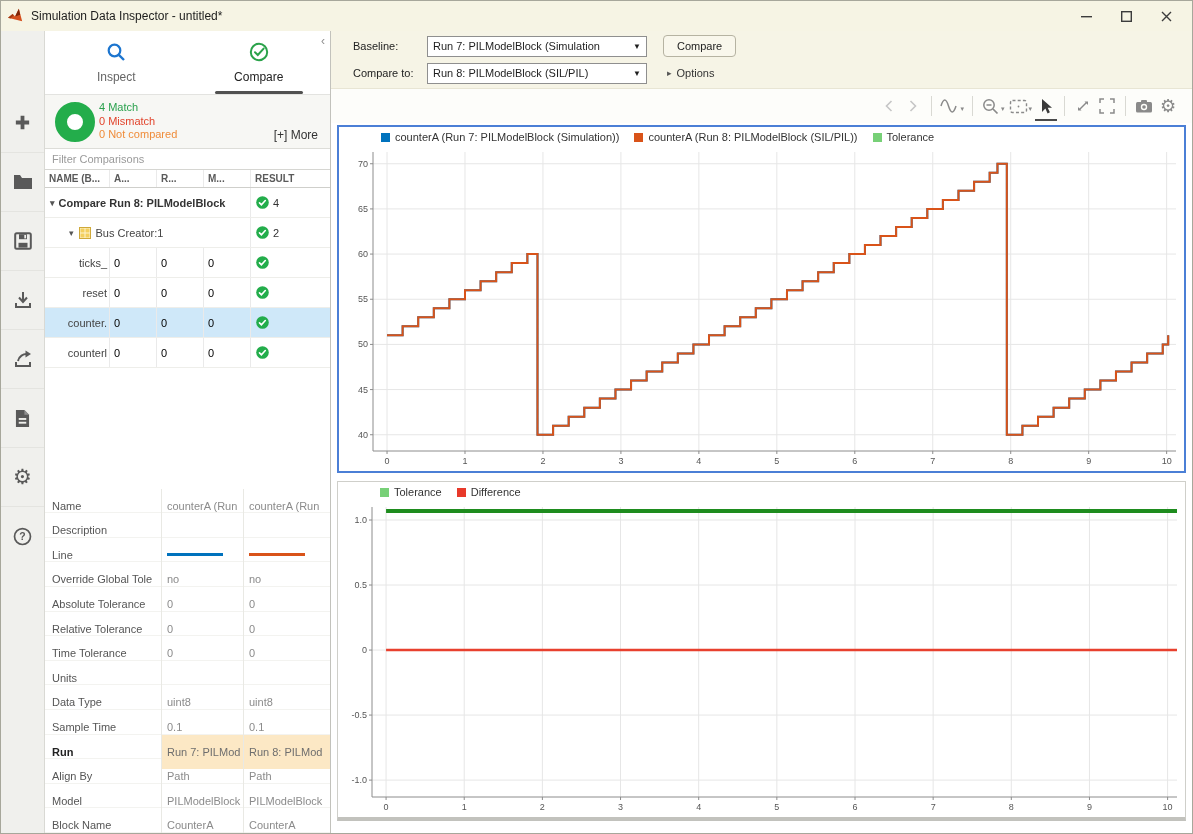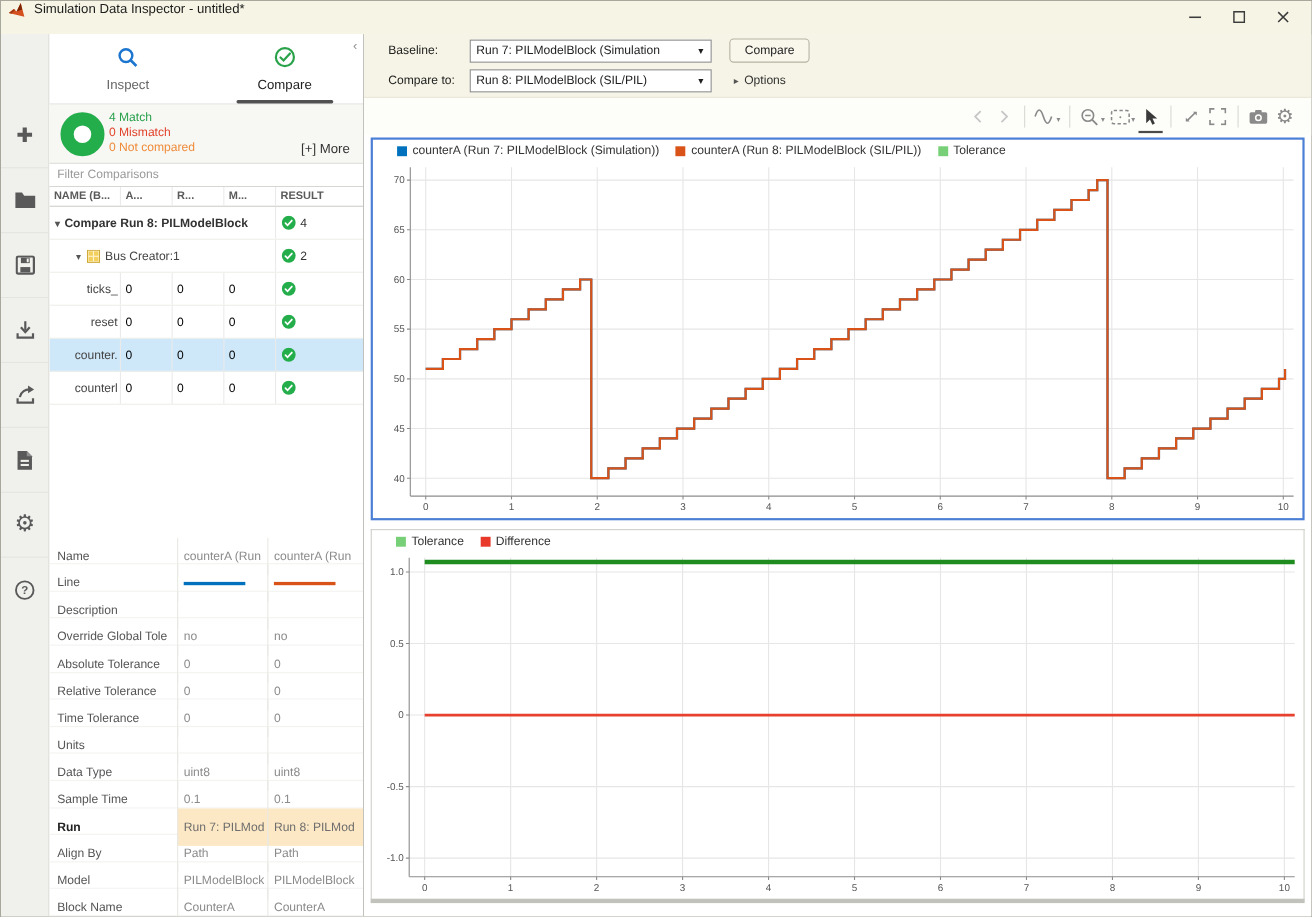--- a/index.html
+++ b/index.html
@@ -1,21 +1,21 @@
 <!DOCTYPE html>
 <html><head>
 <meta charset="utf-8">
 <style>
   html,body{margin:0;padding:0;background:#ddd;}
   body{width:1193px;height:834px;font-family:"Liberation Sans",sans-serif;-webkit-font-smoothing:antialiased;overflow:hidden;}
   *{box-sizing:border-box;}
   .window{width:1193px;height:834px;border:1px solid #a7a79b;display:flex;flex-direction:column;background:#fff;}
 
   
-  .titlebar{height:30px;flex:none;background:#f6f4e4;display:flex;align-items:flex-start;padding:0 6px;}
+  .titlebar{height:30px;flex:none;background:#f6f4e4;display:flex;align-items:center;padding:0 6px;}
   .titlebar .title{font-size:12px;color:#1c1c1c;margin-left:7px;}
   .winbtns{margin-left:auto;display:flex;align-items:center;gap:0;}
   .wbtn{width:40px;height:28px;display:flex;align-items:center;justify-content:center;color:#3c3c3c;font-size:14px;}
 
   
   .main{flex:1;display:flex;min-height:0;}
 
   
   .strip{width:44px;flex:none;background:#f0f0ed;border-right:1px solid #d9d9d4;display:flex;flex-direction:column;padding-top:62px;}
   .sicon{height:59px;flex:none;display:flex;align-items:center;justify-content:center;color:#595959;}
@@ -81,21 +81,21 @@
   .ctoolbar{height:34px;flex:none;display:flex;align-items:center;justify-content:flex-end;padding-right:12px;background:#fdfdfa;}
   .ti{width:22px;height:22px;display:flex;align-items:center;justify-content:center;color:#8a8a8a;position:relative;margin:0 1px;}
   .ti.dis{color:#c6c6c6;}
   .ti.sel::after{content:"";position:absolute;bottom:-4px;left:0;right:0;height:2px;background:#4a4a4a;}
   .tcaret{font-size:7px;color:#8a8a8a;margin:6px 2px 0 -2px;}
   .tsep{width:1px;height:20px;background:#d9d9d3;margin:0 6px;}
 
   .charts{flex:1;min-height:0;display:flex;flex-direction:column;padding:2px 6px 12px 6px;gap:8px;}
   .chart1{height:348px;flex:none;border:2px solid #4b7fd6;display:flex;flex-direction:column;background:#fff;}
   .chart2{flex:1;min-height:0;border:1px solid #cfcfca;border-bottom:4px solid #c2c2bd;display:flex;flex-direction:column;background:#fff;}
-  .legend{height:20px;flex:none;display:flex;align-items:center;gap:15px;padding-left:22px;font-size:11px;color:#333;}
+  .legend{height:20px;flex:none;display:flex;align-items:center;gap:15px;padding-left:6px;font-size:11px;color:#333;margin-left:36px;}
   .lg{display:flex;align-items:center;gap:5px;}
   .lgsw{width:9px;height:9px;display:inline-block;flex:none;}
   svg.plot{flex:1;min-height:0;display:block;width:100%;}
 </style>
 </head>
 <body>
 
 <div class="window">
 
   <div class="titlebar">
@@ -311,32 +311,32 @@
       </div>
 
       <div class="ptable">
         <div>
             <div class="prow">
               <div class="pl">Name</div>
               <div class="pv">counterA (Run</div>
               <div class="pv">counterA (Run</div>
             </div>
             <div class="prow">
+              <div class="pl">Description</div>
+              <div class="pv"></div>
+              <div class="pv"></div>
+            </div>
+            <div class="prow">
               <div class="pl">Line</div>
               <div class="pv">
                 <span class="linesw" style="background: rgb(0, 114, 189);"></span>
               </div>
               <div class="pv">
                 <span class="linesw" style="background: rgb(217, 83, 25);"></span>
               </div>
-            </div>
-            <div class="prow">
-              <div class="pl">Description</div>
-              <div class="pv"></div>
-              <div class="pv"></div>
             </div>
             <div class="prow">
               <div class="pl">Override Global Tole</div>
               <div class="pv">no</div>
               <div class="pv">no</div>
             </div>
             <div class="prow">
               <div class="pl">Absolute Tolerance</div>
               <div class="pv">0</div>
               <div class="pv">0</div>

